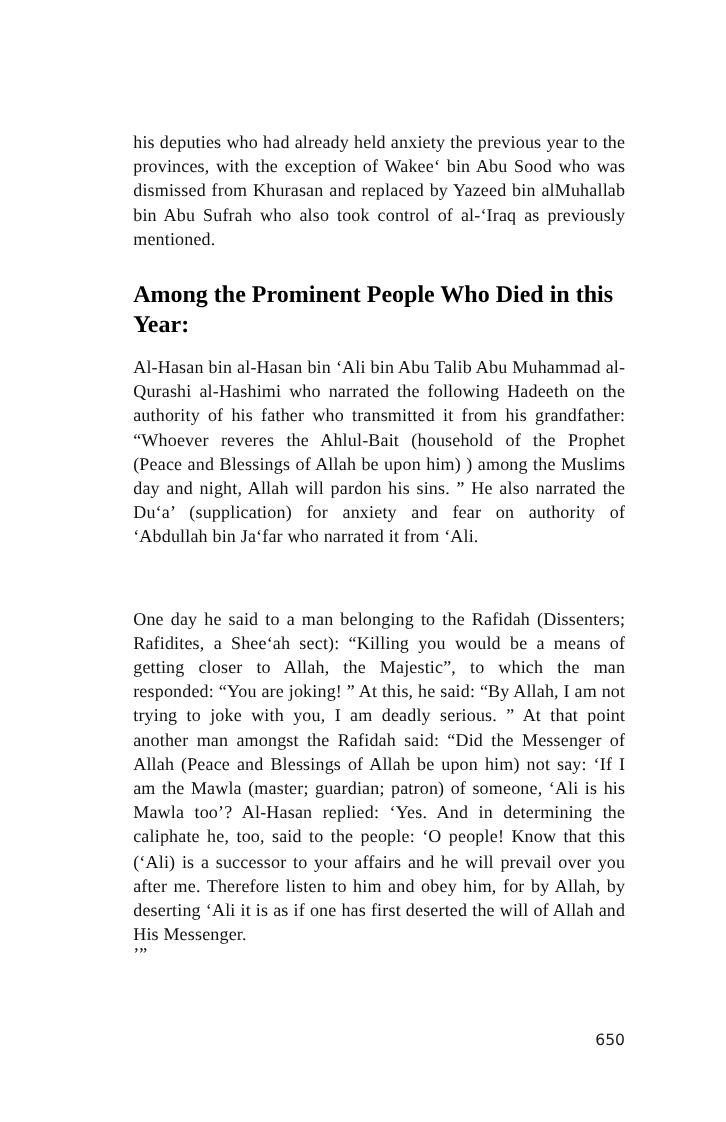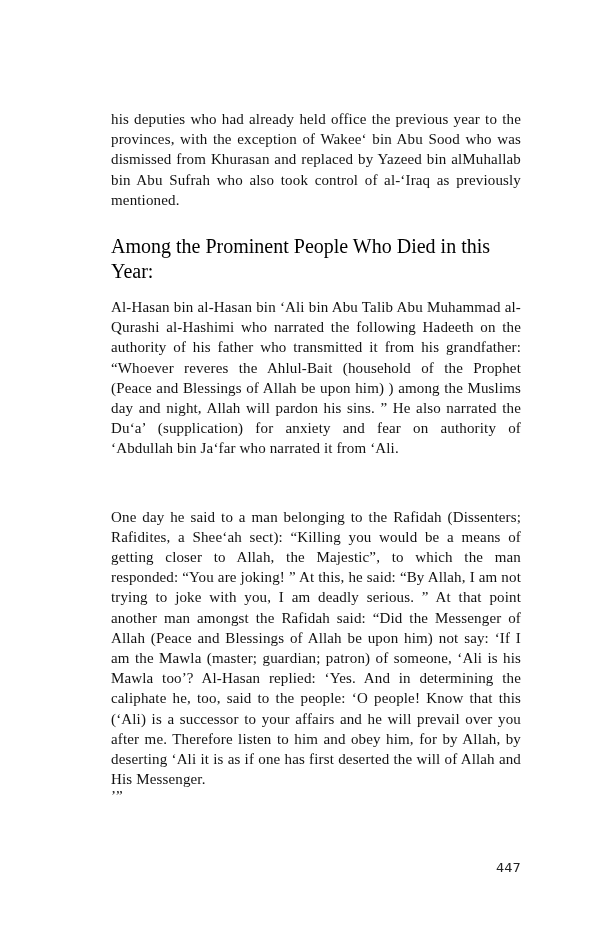--- a/index.html
+++ b/index.html
@@ -24,21 +24,21 @@
   .para {
     font-size: 15px;
     line-height: 20.2px;
     text-align: justify;
     margin: 0;
     letter-spacing: 0.15px;
   }
   .para.first { margin-bottom: 24px; }
   .heading {
     font-family: "Liberation Serif", "DejaVu Serif", serif;
-    font-weight: normal;
+    font-weight: bold;
     font-size: 20px;
     line-height: 25px;
     margin: 0 0 13px 0;
     color: #000000;
   }
   .para.p2 { margin-bottom: 32px; }
   .para.p3 { margin-bottom: 0; margin-top: 48px; }
   .quote-close {
     font-size: 15px;
     line-height: 14px;
@@ -51,20 +51,20 @@
     top: 860px;
     font-family: "DejaVu Sans", sans-serif;
     font-size: 13px;
     color: #222222;
   }
 </style>
 </head>
 <body>
 
 <div class="page">
-  <p class="para first">his deputies who had already held office the previous year to the provinces, with the exception of Wakee‘ bin Abu Sood who was dismissed from Khurasan and replaced by Yazeed bin alMuhallab bin Abu Sufrah who also took control of al-‘Iraq as previously mentioned.</p>
+  <p class="para first">his deputies who had already held anxiety the previous year to the provinces, with the exception of Wakee‘ bin Abu Sood who was dismissed from Khurasan and replaced by Yazeed bin alMuhallab bin Abu Sufrah who also took control of al-‘Iraq as previously mentioned.</p>
   <h2 class="heading">Among the Prominent People Who Died in this Year:</h2>
   <p class="para p2">Al-Hasan bin al-Hasan bin ‘Ali bin Abu Talib Abu Muhammad al-Qurashi al-Hashimi who narrated the following Hadeeth on the authority of his father who transmitted it from his grandfather: “Whoever reveres the Ahlul-Bait (household of the Prophet (Peace and Blessings of Allah be upon him) ) among the Muslims day and night, Allah will pardon his sins. ” He also narrated the Du‘a’ (supplication) for anxiety and fear on authority of ‘Abdullah bin Ja‘far who narrated it from ‘Ali.</p>
   <p class="para p3">One day he said to a man belonging to the Rafidah (Dissenters; Rafidites, a Shee‘ah sect): “Killing you would be a means of getting closer to Allah, the Majestic”, to which the man responded: “You are joking! ” At this, he said: “By Allah, I am not trying to joke with you, I am deadly serious. ” At that point another man amongst the Rafidah said: “Did the Messenger of Allah (Peace and Blessings of Allah be upon him) not say: ‘If I am the Mawla (master; guardian; patron) of someone, ‘Ali is his Mawla too’? Al-Hasan replied: ‘Yes. And in determining the caliphate he, too, said to the people: ‘O people! Know that this (‘Ali) is a successor to your affairs and he will prevail over you after me. Therefore listen to him and obey him, for by Allah, by deserting ‘Ali it is as if one has first deserted the will of Allah and His Messenger.</p>
   <p class="quote-close">’”</p>
 </div>
 
-<div class="page-number">447</div>
+<div class="page-number">650</div>
 
 </body></html>

